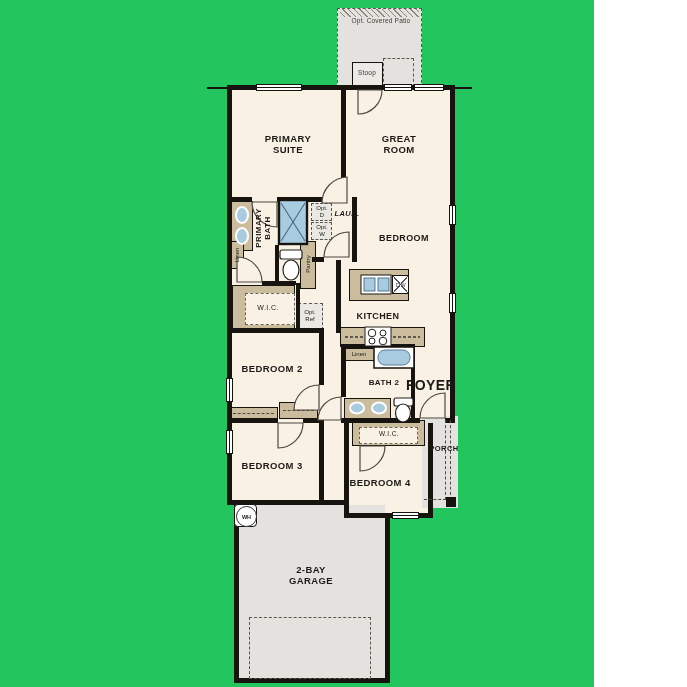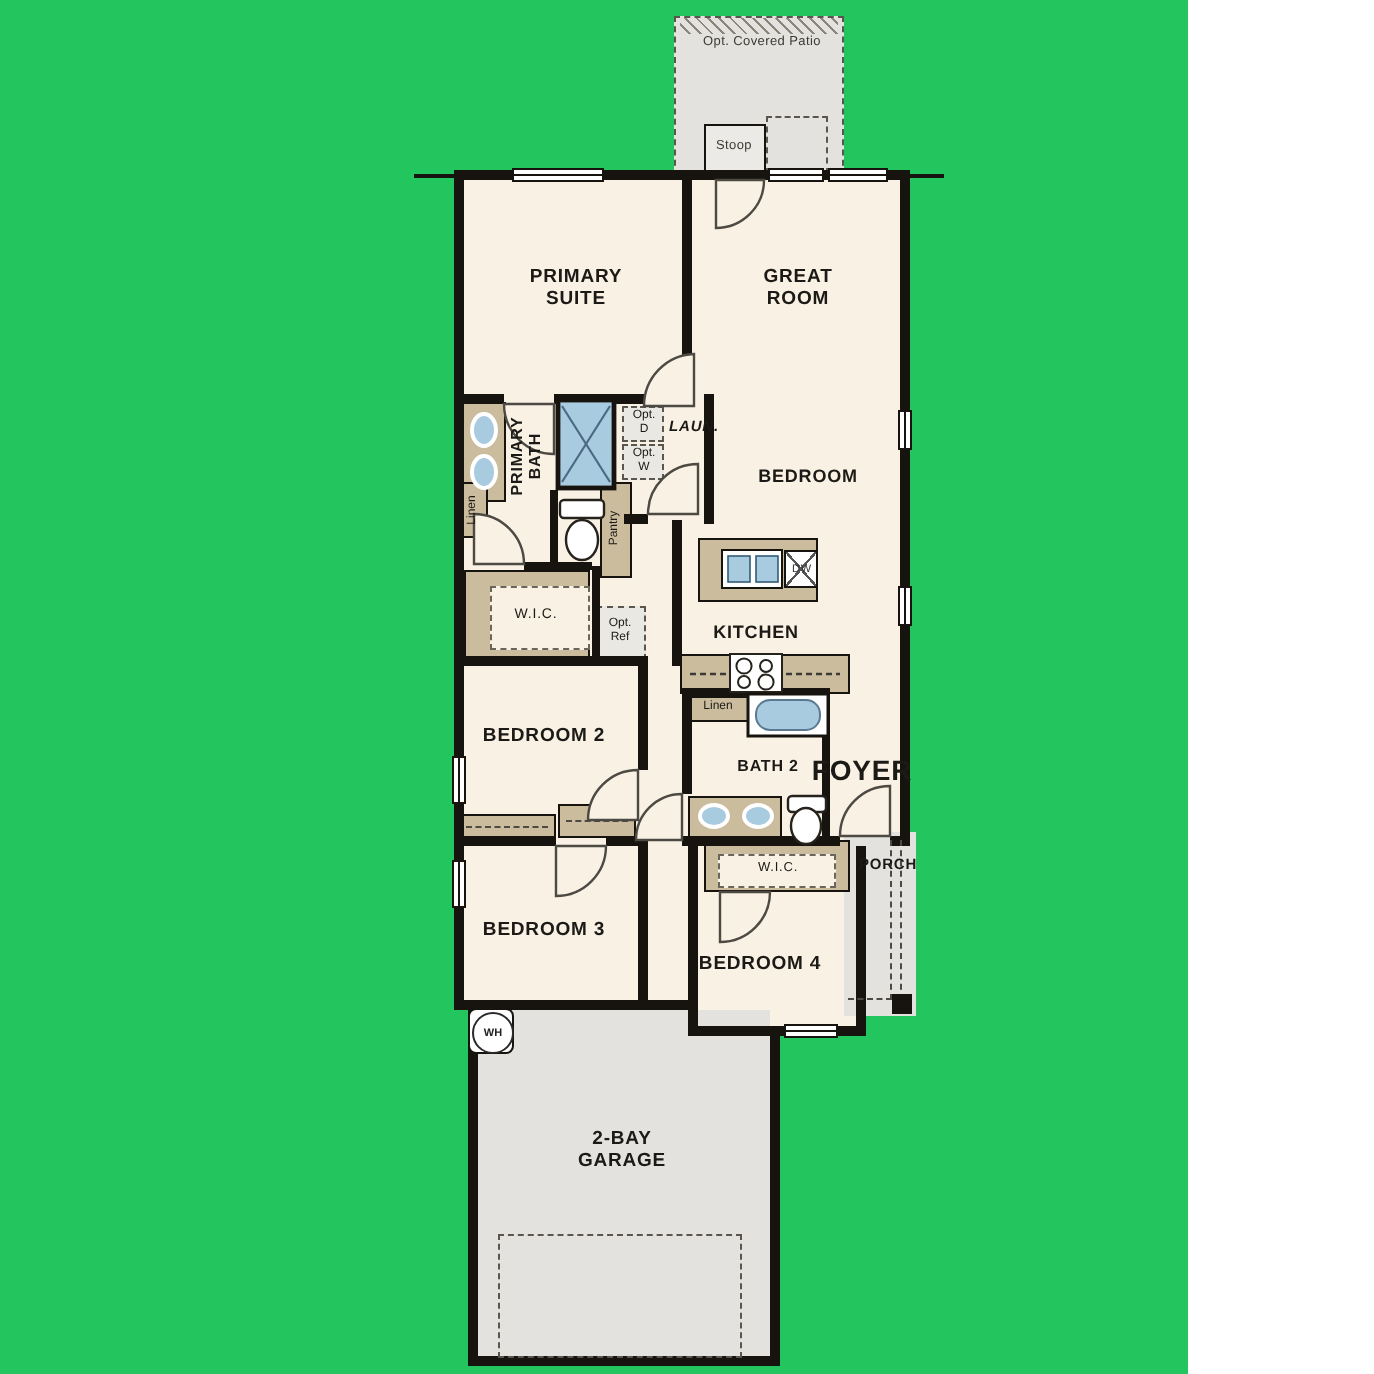--- a/index.html
+++ b/index.html
@@ -208,17 +208,17 @@
 Ref</div>
   <div class="lbl big" style="left:404px;top:238px;font-size:9px;">BEDROOM</div>
   <div class="lbl big" style="left:378px;top:316px;font-size:9px;">KITCHEN</div>
   <div class="lbl tiny" style="left:359px;top:354px;">Linen</div>
   <div class="lbl mid" style="left:384px;top:383px;">BATH 2</div>
   <div class="lbl mid" style="left:431px;top:385px;font-size:14px;">FOYER</div>
   <div class="lbl" style="left:389px;top:434px;font-size:6.5px;">W.I.C.</div>
   <div class="lbl big" style="left:272px;top:369px;">BEDROOM 2</div>
   <div class="lbl big" style="left:272px;top:466px;">BEDROOM 3</div>
   <div class="lbl big" style="left:380px;top:483px;">BEDROOM 4</div>
-  <div class="lbl mid" style="left:438px;top:433px;font-size:7.5px;padding-left:12px;">PORCH</div>
+  <div class="lbl mid" style="left:438px;top:449px;font-size:7.5px;padding-left:12px;">PORCH</div>
   <div class="lbl big" style="left:311px;top:576px;">2-BAY
 GARAGE</div>
 
 </div>
 
 </body></html>

